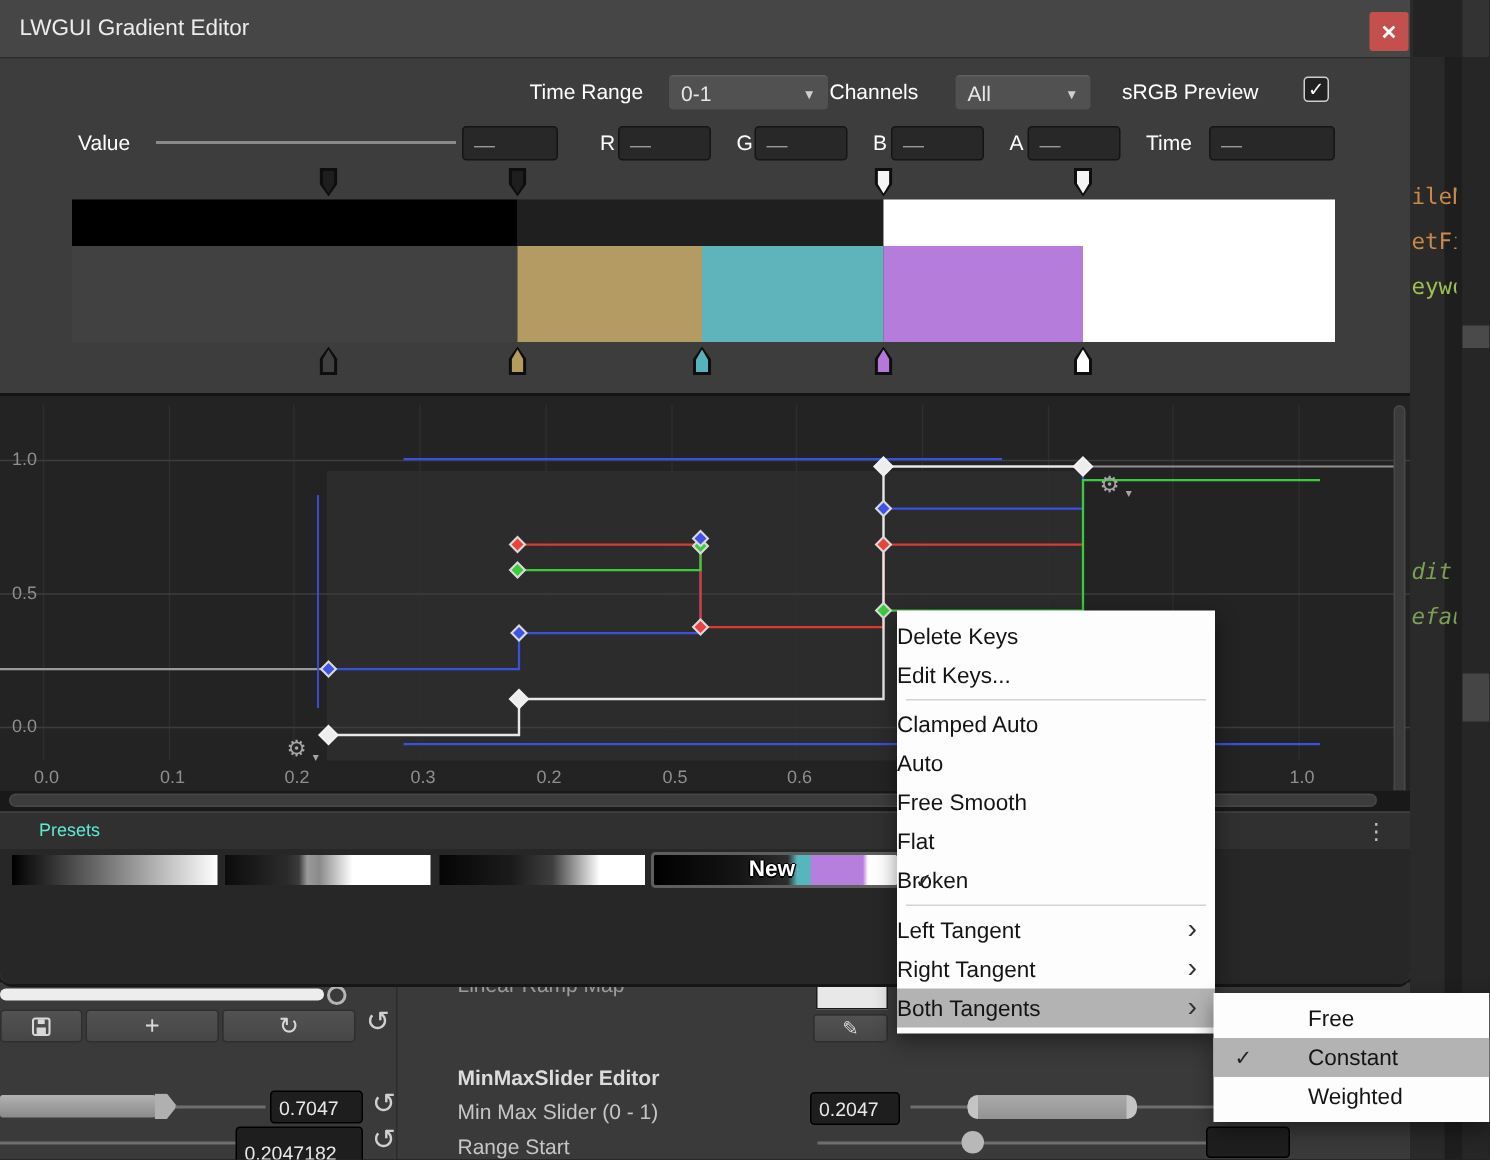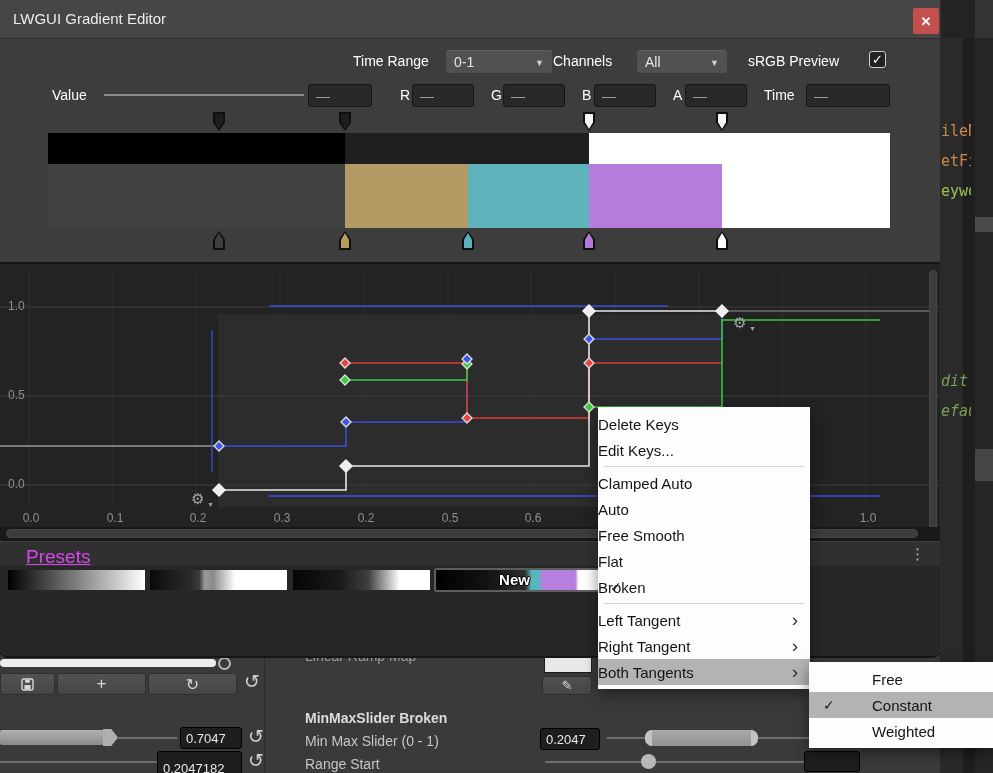--- a/index.html
+++ b/index.html
@@ -134,21 +134,21 @@
   <div class="abs undo" style="left:245px;top:95px;width:22px;height:22px;"><span>↺</span></div>
 
   <div class="abs vdiv" style="left:264px;top:0;width:1px;height:118px;"></div>
 
   <div class="abs ilabel" style="left:305px;top:-7px;color:#9a9a9a;">Linear Ramp Map</div>
   <div class="abs" style="left:544px;top:0px;width:48px;height:18px;background:#e8e8e8;border:1px solid #1c1c1c;box-sizing:border-box;"></div>
   <div class="abs ibtn" style="left:542px;top:21px;width:50px;height:19px;font-size:13px;">
       <span>✎</span>
     </div>
 
-  <div class="abs ilabel" style="left:305px;top:55px;font-weight:bold;color:#dcdcdc;">MinMaxSlider Broken</div>
+  <div class="abs ilabel" style="left:305px;top:55px;font-weight:bold;color:#dcdcdc;">MinMaxSlider Editor</div>
   <div class="abs ilabel" style="left:305px;top:78px;">Min Max Slider (0 - 1)</div>
   <div class="abs ilabel" style="left:305px;top:101px;">Range Start</div>
 
   <div class="abs valbox" style="left:540px;top:73px;width:60px;height:22px;">0.2047</div>
   <div class="abs thinline" style="left:607px;top:82px;width:203px;"></div>
   <div class="abs" style="left:645px;top:75px;width:113px;height:16px;background:linear-gradient(#aaa,#939393);border-radius:8px;"></div>
   <div class="abs" style="left:645px;top:75px;width:7px;height:16px;background:#c4c4c4;border-radius:8px 0 0 8px;"></div>
   <div class="abs" style="left:751px;top:75px;width:7px;height:16px;background:#c4c4c4;border-radius:0 8px 8px 0;"></div>
 
   <div class="abs thinline" style="left:545px;top:106px;width:263px;"></div>
@@ -313,21 +313,21 @@
         <div class="gear" style="left: 733px; top: 50px;"><span>⚙</span><span class="drop">▾</span></div>
         <div class="gear" style="left: 191px; top: 226px;"><span>⚙</span><span class="drop">▾</span></div>
       </div>
   </div>
   <div class="abs" id="vscroll"></div>
   <div class="abs" id="hscroll">
     <div class="abs thumb"></div>
   </div>
 
   <div class="abs" id="presets-header">
-    <div class="abs" style="left:26px;top:4px;color:#d946ef;font-size:19px;text-decoration:underline;">Presets</div>
+    <div class="abs" style="left:26px;top:4px;color:#5eead4;font-size:12px;">Presets</div>
     <div class="abs" id="kebab" style="left:910px;top:3px;"><span>⋮</span></div>
   </div>
   <div class="abs" id="presets-body">
     <div id="preset-swatches">
         <div class="abs swatch" style="left: 8px; width: 137px; background: linear-gradient(90deg, rgb(0, 0, 0) 0%, rgb(255, 255, 255) 100%);"></div>
         <div class="abs swatch" style="left: 150px; width: 137px; background: linear-gradient(90deg, rgb(11, 11, 11) 0%, rgb(43, 43, 43) 30%, rgb(60, 60, 60) 36%, rgb(154, 154, 154) 40%, rgb(138, 138, 138) 46%, rgb(255, 255, 255) 62%, rgb(255, 255, 255) 100%);"></div>
         <div class="abs swatch" style="left: 293px; width: 137px; background: linear-gradient(90deg, rgb(5, 5, 5) 0%, rgb(27, 27, 27) 35%, rgb(63, 63, 63) 55%, rgb(255, 255, 255) 78%, rgb(255, 255, 255) 100%);"></div>
       </div>
     <div class="abs swatch" id="preset-new" style="left: 434px; width: 132px; top: 2px; background: linear-gradient(90deg, rgb(0, 0, 0) 0%, rgb(21, 21, 21) 35%, rgb(46, 46, 46) 55%, rgb(87, 182, 189) 59%, rgb(87, 182, 189) 64%, rgb(183, 127, 221) 65%, rgb(183, 127, 221) 86%, rgb(255, 255, 255) 88%);">
       <div id="new-label">New</div>

